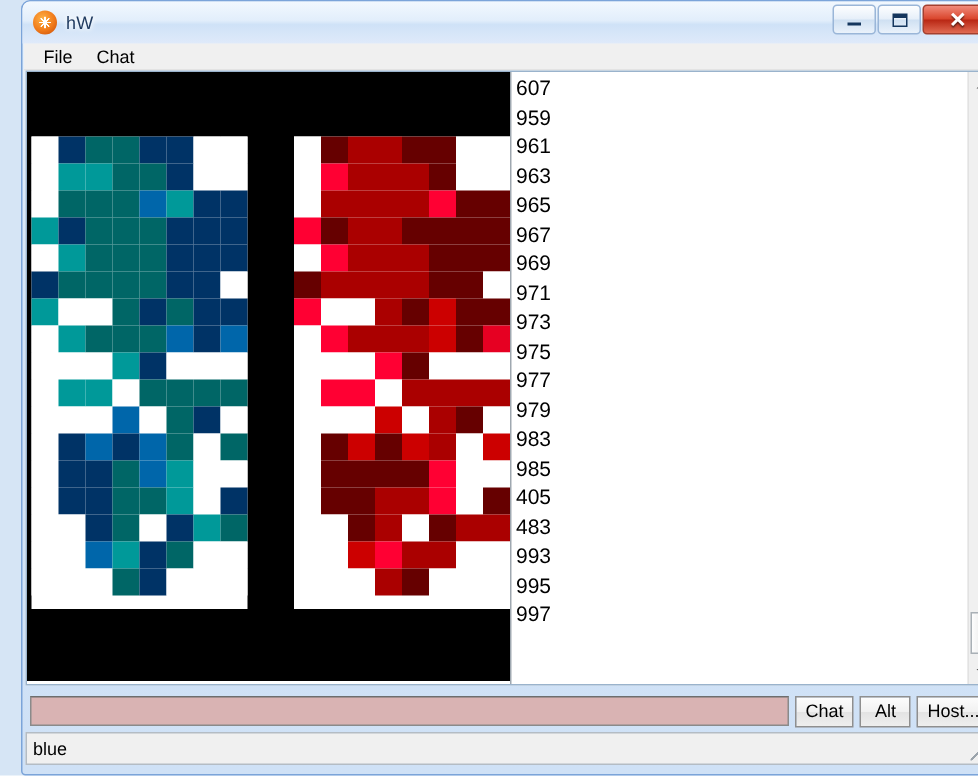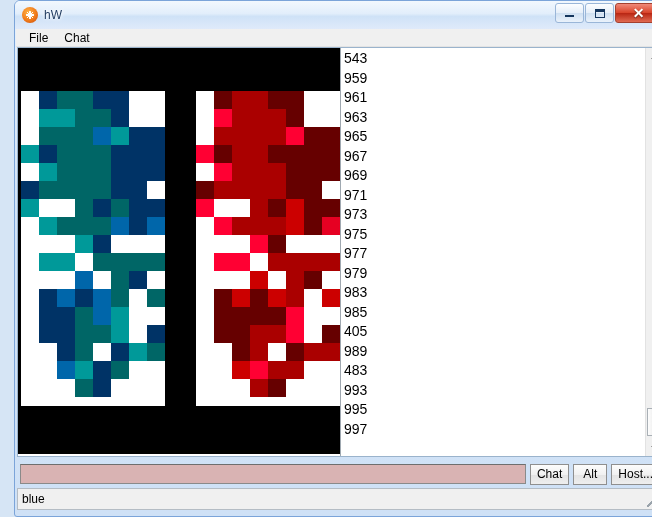--- a/index.html
+++ b/index.html
@@ -555,36 +555,35 @@
           <div class="cell" style="background: rgb(170, 0, 0);"></div>
           <div class="cell" style="background: rgb(102, 0, 0);"></div>
           <div class="cell" style="background: rgb(255, 255, 255);"></div>
           <div class="cell" style="background: rgb(255, 255, 255);"></div>
           <div class="cell" style="background: rgb(255, 255, 255);"></div>
         </div>
     </div>
 
     <div id="log-pane">
       <div id="log-list">
-          <div class="log-line">543</div>
+          <div class="log-line">607</div>
           <div class="log-line">959</div>
           <div class="log-line">961</div>
           <div class="log-line">963</div>
           <div class="log-line">965</div>
           <div class="log-line">967</div>
           <div class="log-line">969</div>
           <div class="log-line">971</div>
           <div class="log-line">973</div>
           <div class="log-line">975</div>
           <div class="log-line">977</div>
           <div class="log-line">979</div>
           <div class="log-line">983</div>
           <div class="log-line">985</div>
           <div class="log-line">405</div>
-          <div class="log-line">989</div>
           <div class="log-line">483</div>
           <div class="log-line">993</div>
           <div class="log-line">995</div>
           <div class="log-line">997</div>
         </div>
       <div id="log-scrollbar">
         <div class="sb-arrow up">
           <div class="tri up"></div>
         </div>
         <div id="sb-thumb"></div>

